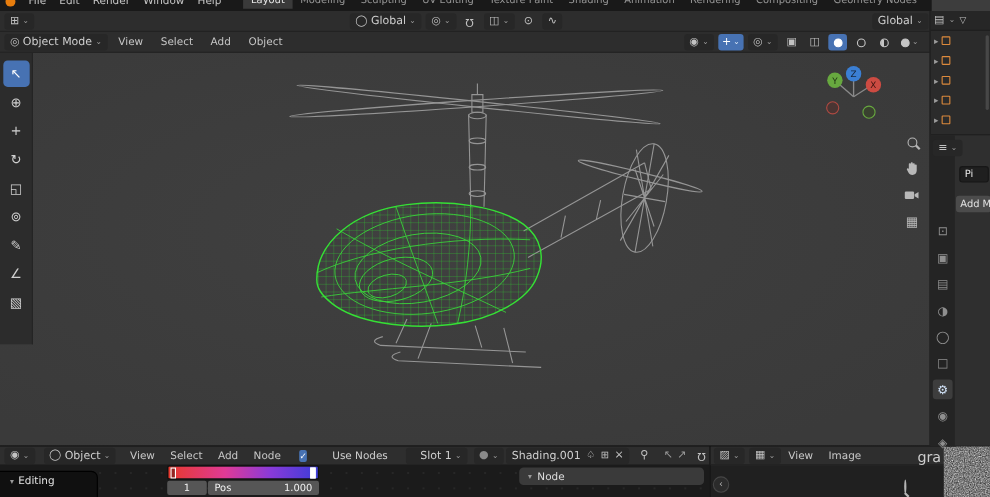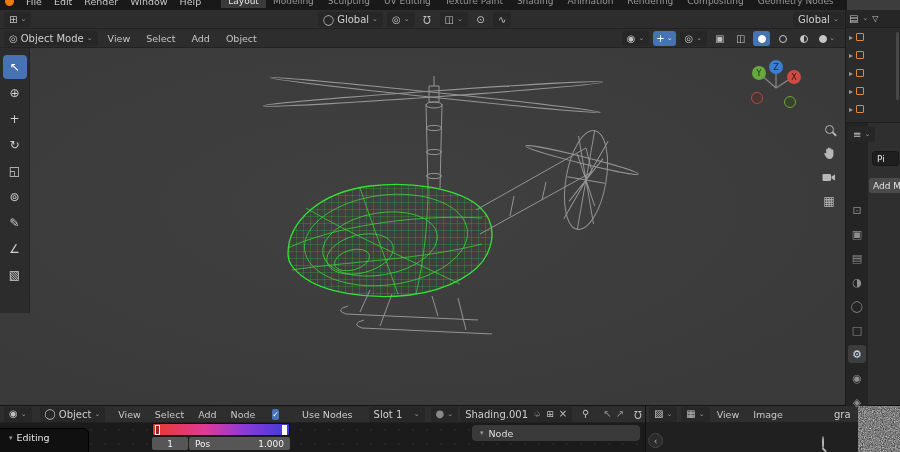--- a/index.html
+++ b/index.html
@@ -384,21 +384,21 @@
         <span class="caret">⌄</span>
       </span>
       <span class="mi" style="margin-left:6px;">View</span>
       <span class="mi">Select</span>
       <span class="mi">Add</span>
       <span class="mi">Node</span>
       <span class="cb" style="margin-left:10px;">
           <span>✓</span>
         </span>
       <span style="margin-left:23px;font-size:9.5px;">Use Nodes</span>
-      <span class="dd" style="margin-left:16px;min-width:56px;justify-content:space-between;">
+      <span class="dd" style="margin-left:16px;min-width:56px;justify-content:flex-end;">
         <span>Slot 1</span>
         <span class="caret">⌄</span>
       </span>
       <span class="dd" style="margin-left:6px;">
         <span class="ic" style="color:#8a8a8a;">●</span>
         <span class="caret">⌄</span>
       </span>
       <span class="dd" style="margin-left:2px;gap:5px;">
         <span>Shading.001</span>
         <span class="ic" style="font-size:9px;">♤</span>
@@ -446,21 +446,21 @@
       <span class="dd" style="margin-left:3px;">
         <span class="ic">▨</span>
         <span class="caret">⌄</span>
       </span>
       <span class="dd" style="margin-left:4px;">
         <span class="ic">▦</span>
         <span class="caret">⌄</span>
       </span>
       <span class="mi">View</span>
       <span class="mi">Image</span>
-      <span style="position:absolute;left:188px;top:3px;font-size:10px;color:#cfcfcf;">gra</span>
+      <span style="position:absolute;left:188px;top:3px;font-size:13px;color:#cfcfcf;">gra</span>
     </div>
     <div class="collbtn">
         <span>‹</span>
       </div>
     <div class="abs" style="left:176px;top:31px;"><span class="mag"></span></div>
     <svg class="noise" viewBox="0 0 43 47" preserveAspectRatio="none">
       <filter id="nz">
           <feTurbulence type="fractalNoise" baseFrequency="0.9" numOctaves="2" stitchTiles="stitch"></feTurbulence>
           <feColorMatrix type="saturate" values="0"></feColorMatrix>
           <feComponentTransfer>

